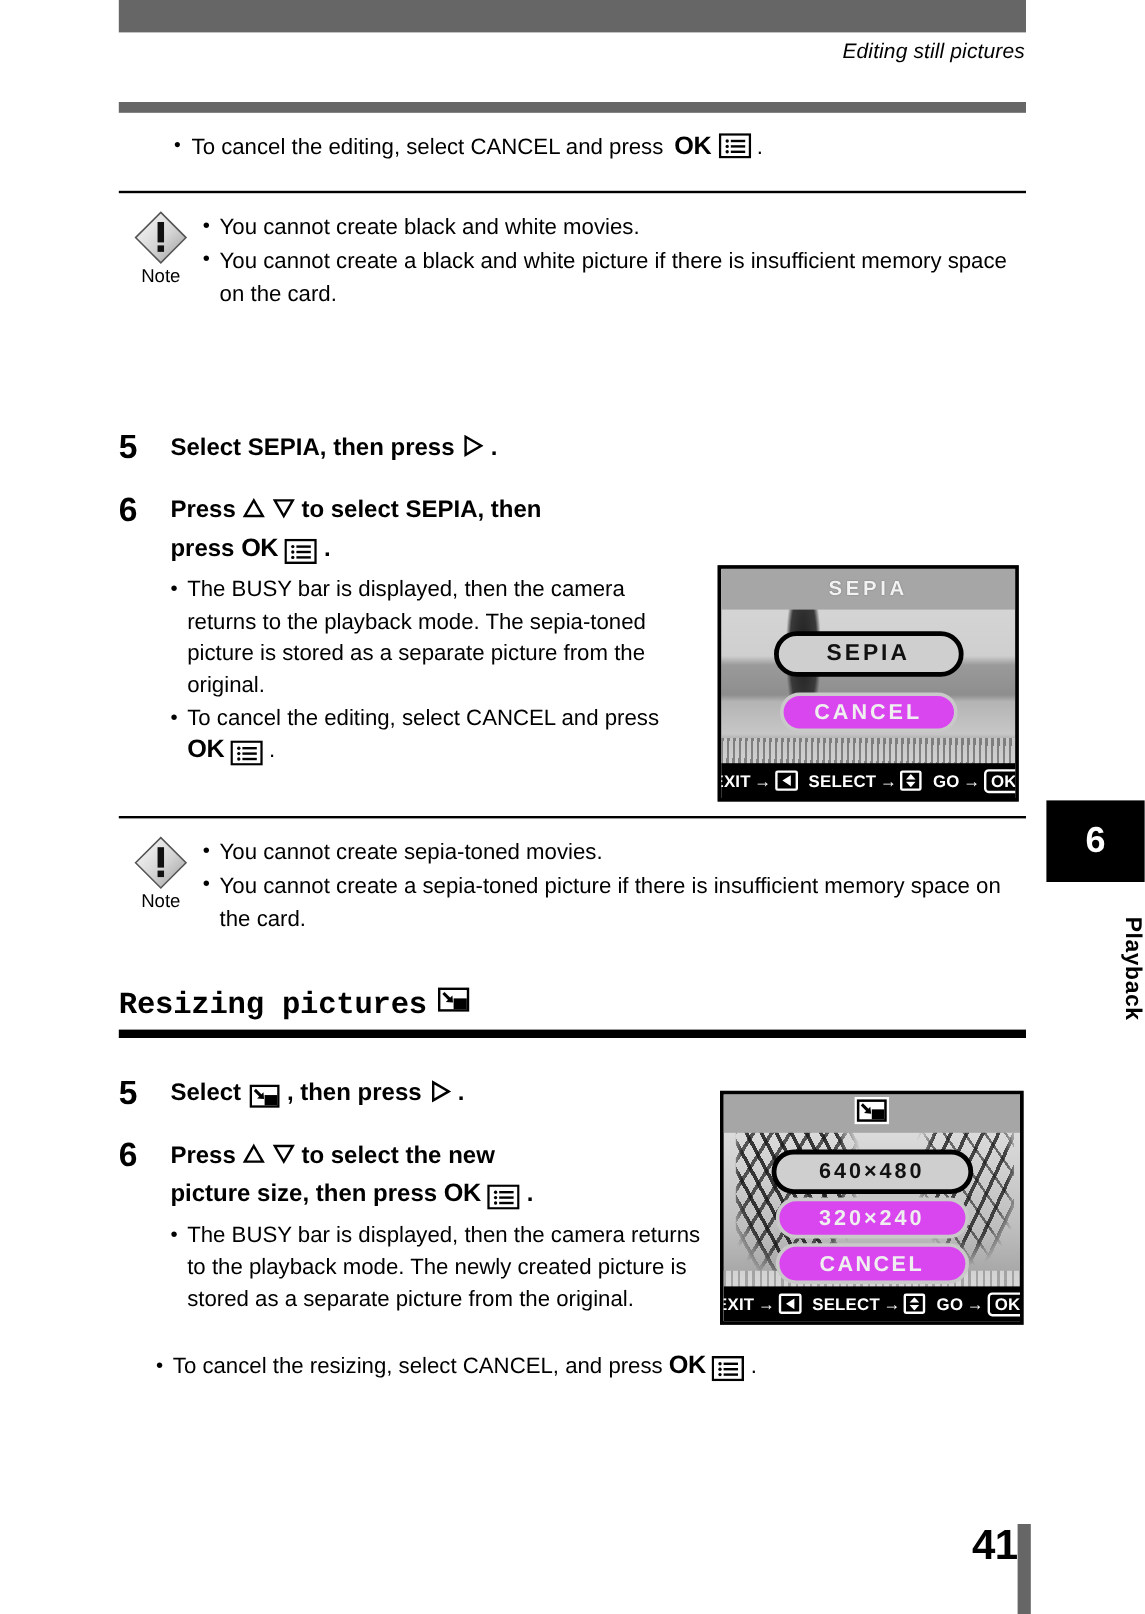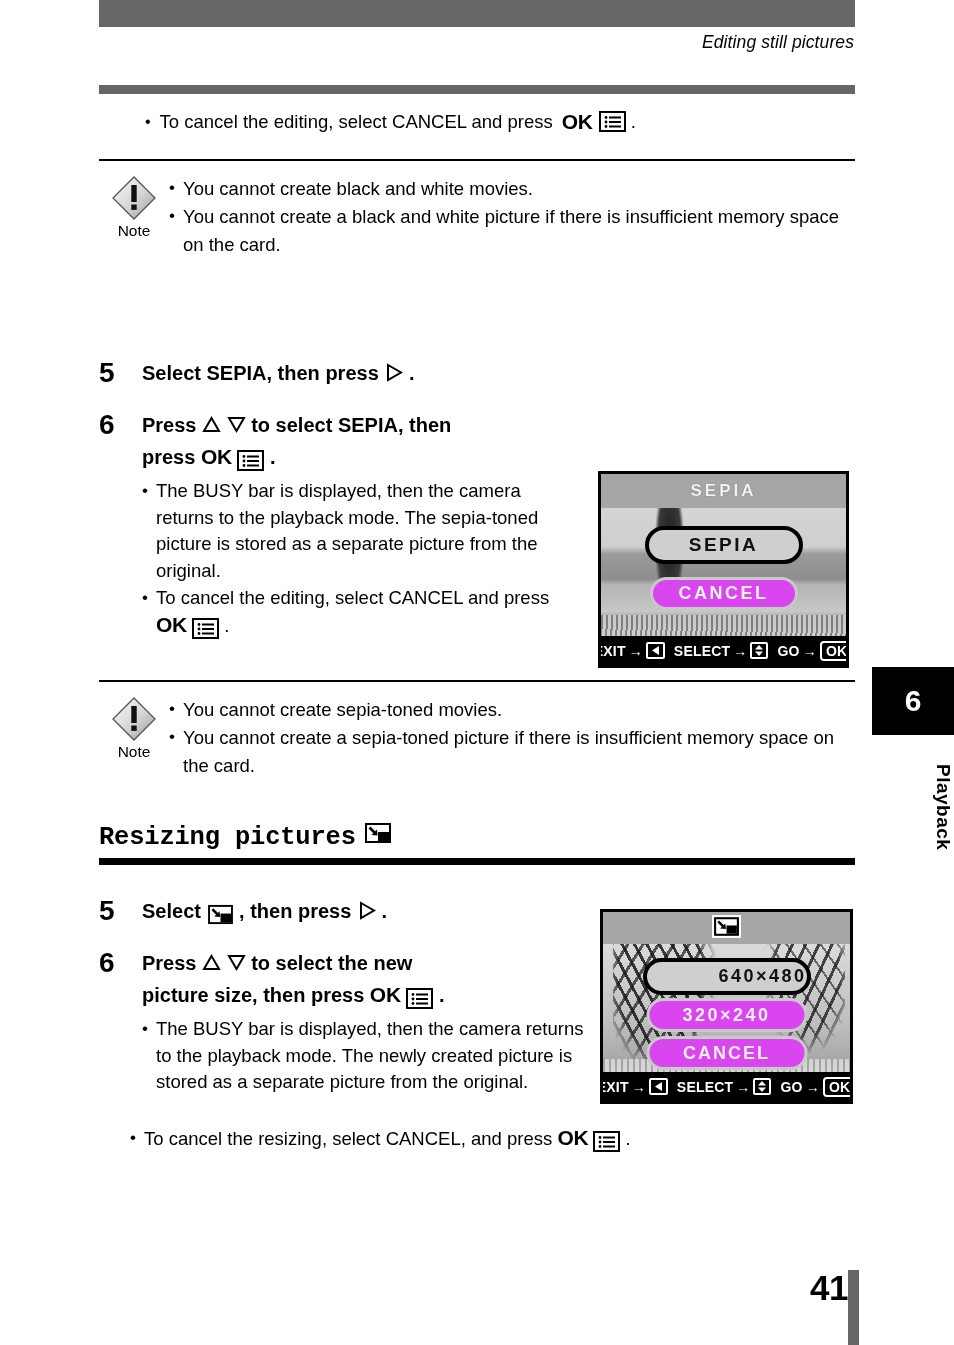--- a/index.html
+++ b/index.html
@@ -517,21 +517,21 @@
           <rect x="2" y="2" width="24" height="18" fill="#000"></rect>
           <rect x="4" y="4" width="20" height="14" fill="#fff"></rect>
           <rect x="14" y="10" width="10" height="8" fill="#000"></rect>
           <g stroke="#000" stroke-width="2.4" fill="none">
               <line x1="6" y1="6" x2="12" y2="12"></line>
             </g>
           <polygon points="13.5,13.5 7.8,13 12.8,8" fill="#000"></polygon>
         </svg>
       </span>
     </div>
-    <div class="pill sel" style="top:46px; width:160px; height:29px; font-size:18px;justify-content:flex-end;">
+    <div class="pill sel" style="top:46px; width:160px; height:29px; font-size:18px;">
       <span>640×480</span>
     </div>
     <div class="pill unsel" style="top:86px; width:155px; height:28px; font-size:18px;">
       <span>320×240</span>
     </div>
     <div class="pill unsel" style="top:124px; width:155px; height:28px; font-size:18px; letter-spacing:2px;">
       <span>CANCEL</span>
     </div>
     <div class="lcd-bar" style="height:29px;">
       <span class="grp">

